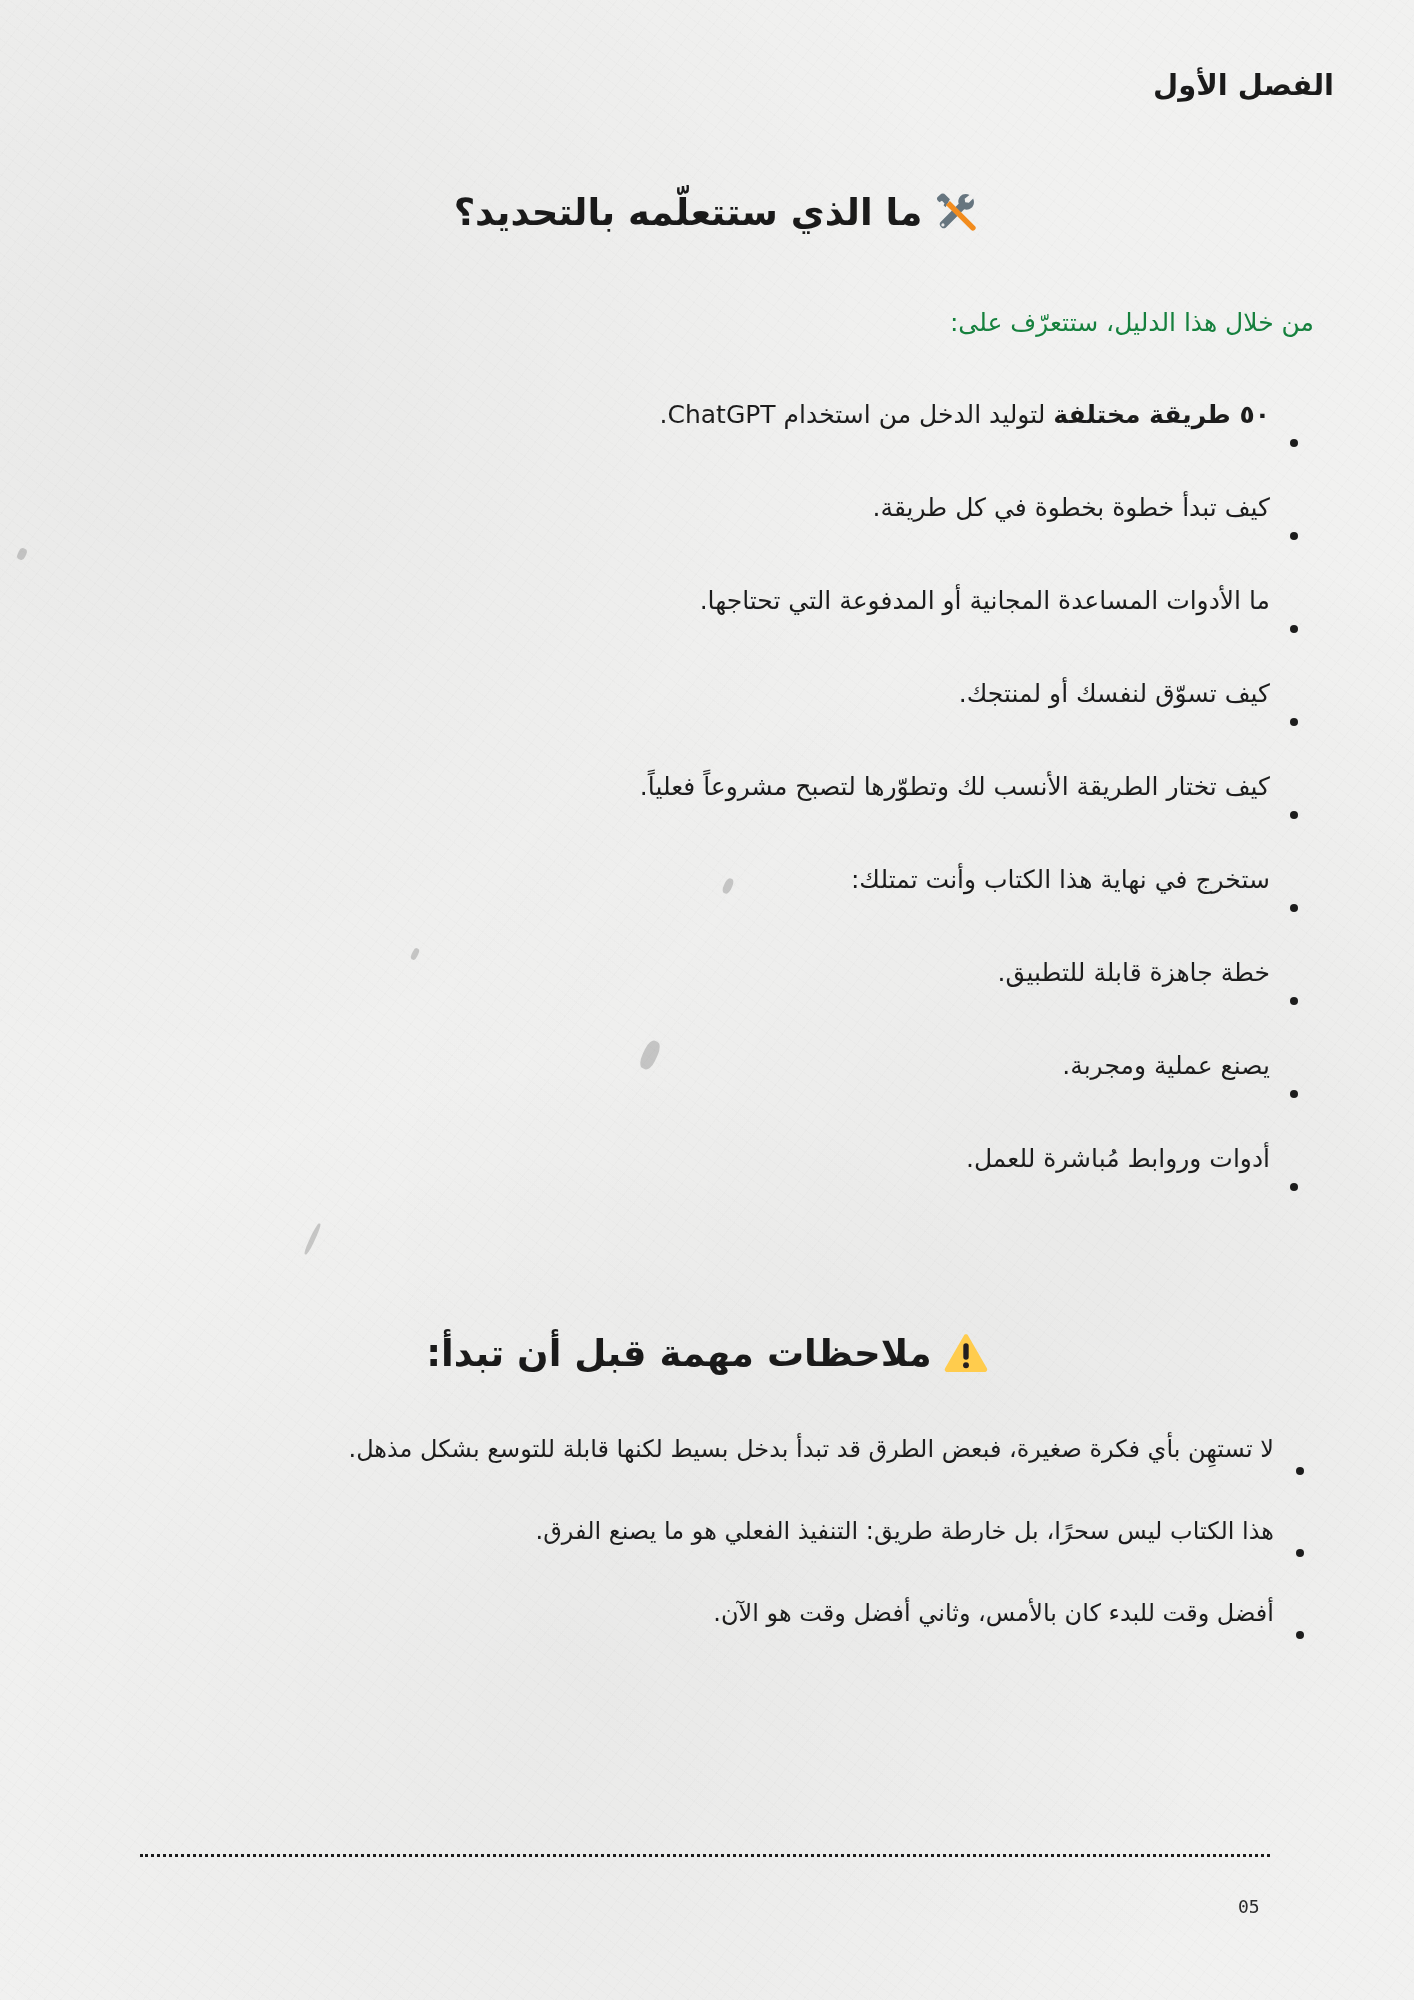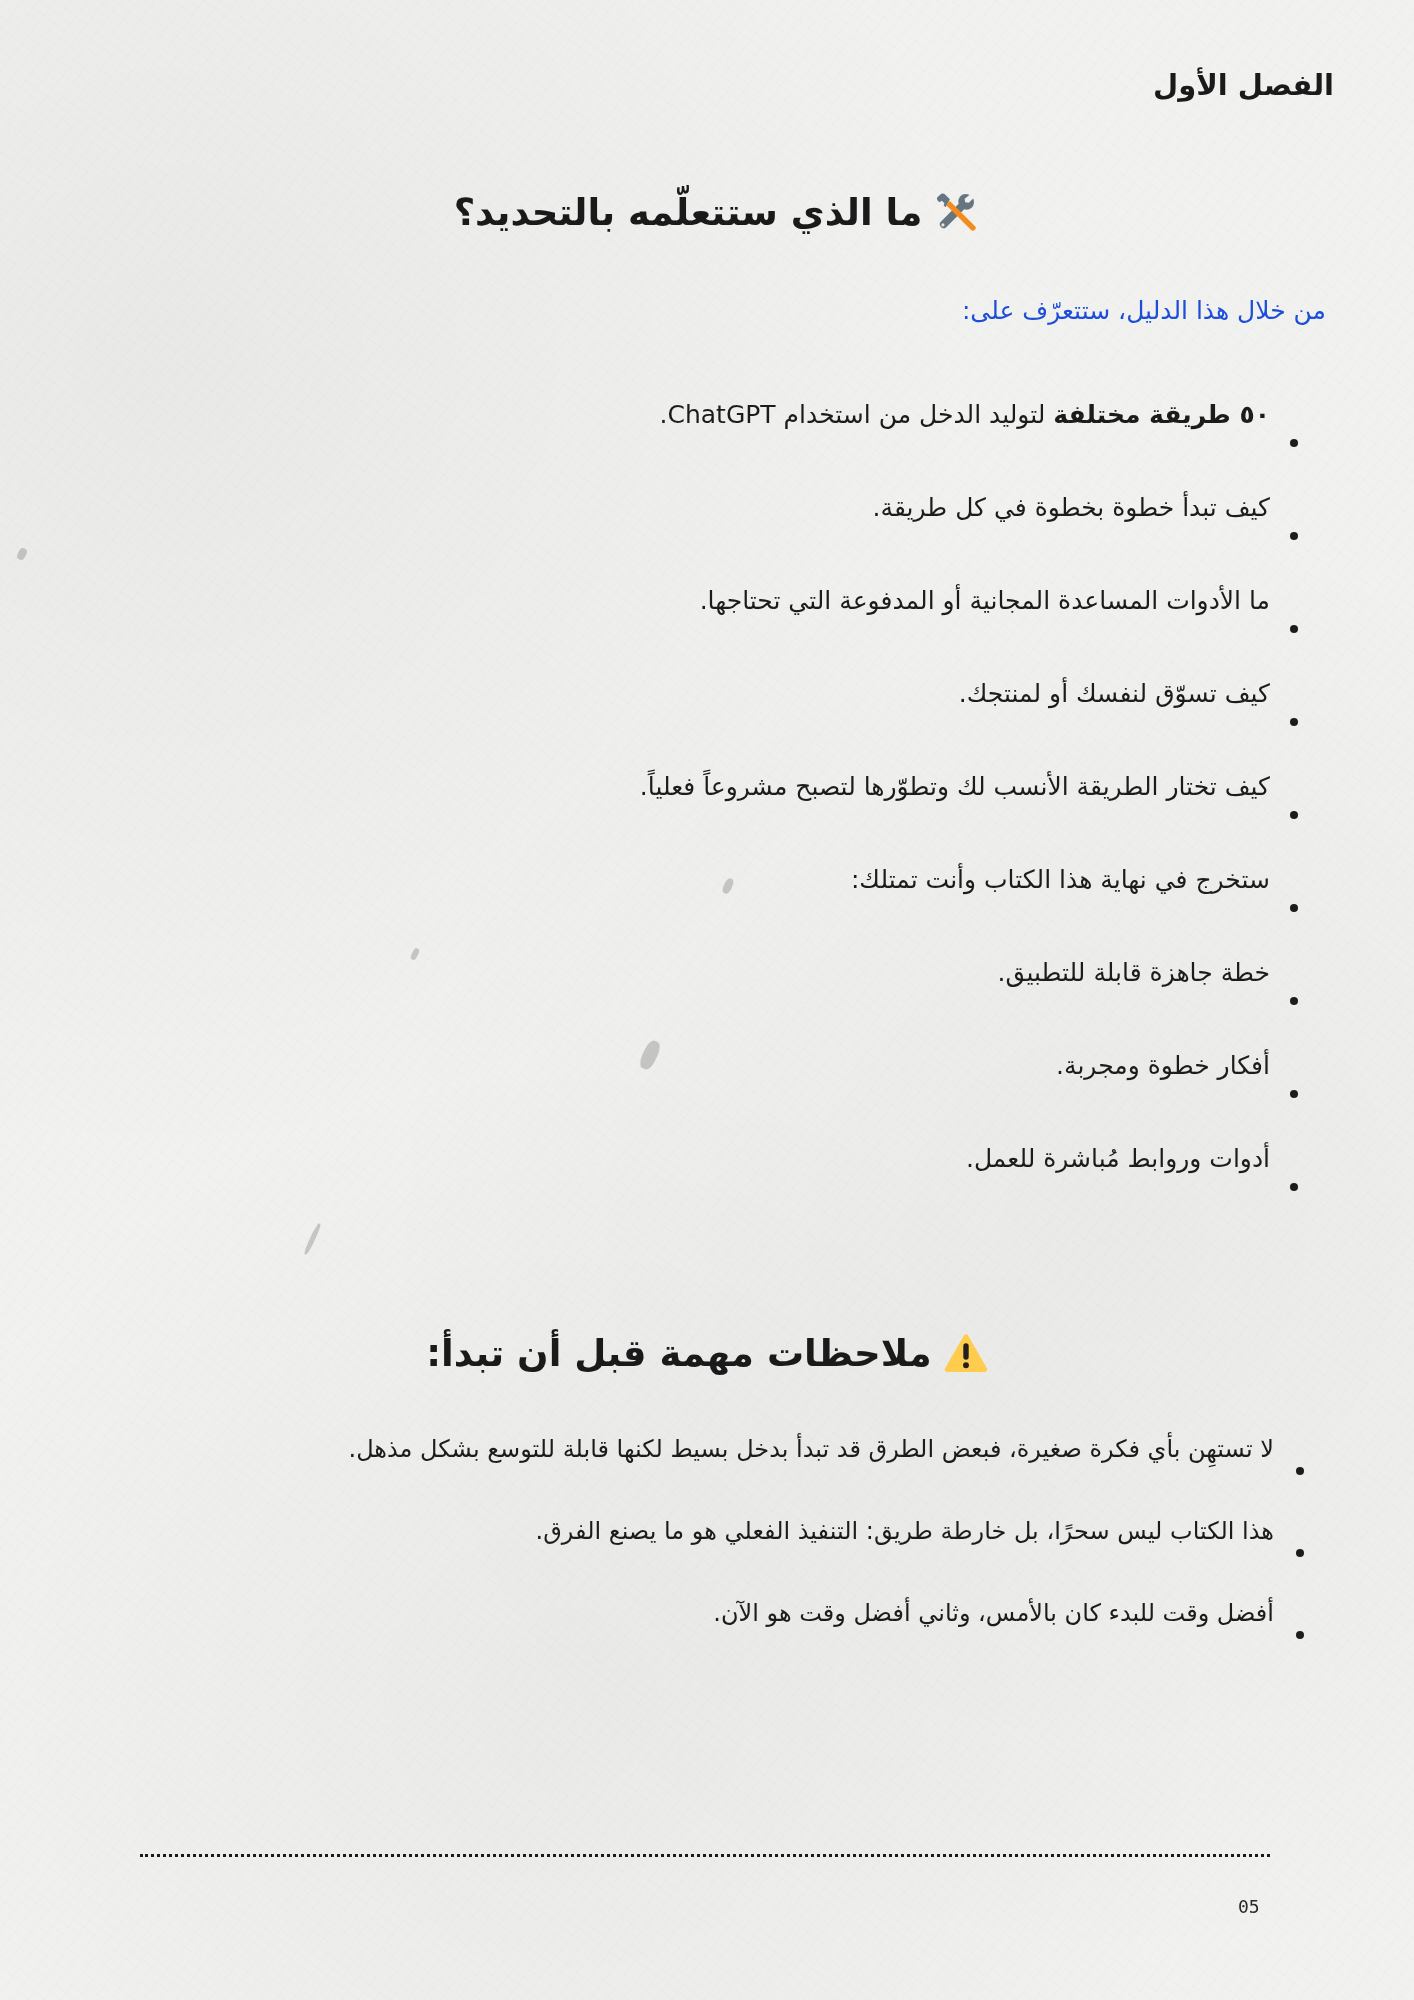--- a/index.html
+++ b/index.html
@@ -63,22 +63,22 @@
       align-items: center;
       justify-content: center;
     }
     .h1 { top: 190px; margin-left: 18px; }
     .h2 { top: 1320px; margin-top: 11px; }
     .intro {
       position: absolute;
       top: 296px;
       right: 88px;
       font-size: 25px;
-      color: #1d4ed8;
-      margin: 0;
+      color: #15803d;
+      margin: 12px;
     }
     ul.bullets {
       position: absolute;
       right: 112px;
       margin: 4px;
       padding: 0;
       list-style: none;
     }
     ul.bullets li {
       position: relative;
@@ -151,21 +151,21 @@
   <ul class="bullets list-1">
     <li>
       <span class="bold">٥٠ طريقة مختلفة</span><span> لتوليد الدخل من استخدام ChatGPT.</span>
     </li>
     <li>كيف تبدأ خطوة بخطوة في كل طريقة.</li>
     <li>ما الأدوات المساعدة المجانية أو المدفوعة التي تحتاجها.</li>
     <li>كيف تسوّق لنفسك أو لمنتجك.</li>
     <li>كيف تختار الطريقة الأنسب لك وتطوّرها لتصبح مشروعاً فعلياً.</li>
     <li>ستخرج في نهاية هذا الكتاب وأنت تمتلك:</li>
     <li>خطة جاهزة قابلة للتطبيق.</li>
-    <li>أفكار خطوة ومجربة.</li>
+    <li>يصنع عملية ومجربة.</li>
     <li>أدوات وروابط مُباشرة للعمل.</li>
   </ul>
 
   <h1 class="section-heading h2">
     <span class="icon">
       <svg width="44" height="44" viewBox="0 0 36 36">
         <path d="M2.7 33.5h30.6c1.6 0 2.6-1.7 1.8-3.1L19.8 3.8c-.8-1.4-2.8-1.4-3.6 0L.9 30.4c-.8 1.4.2 3.1 1.8 3.1z" fill="#ffcc4d"></path>
         <rect x="15.8" y="10" width="4.4" height="13.5" rx="2.2" fill="#231f20"></rect>
         <circle cx="18" cy="28" r="2.4" fill="#231f20"></circle>
       </svg>

